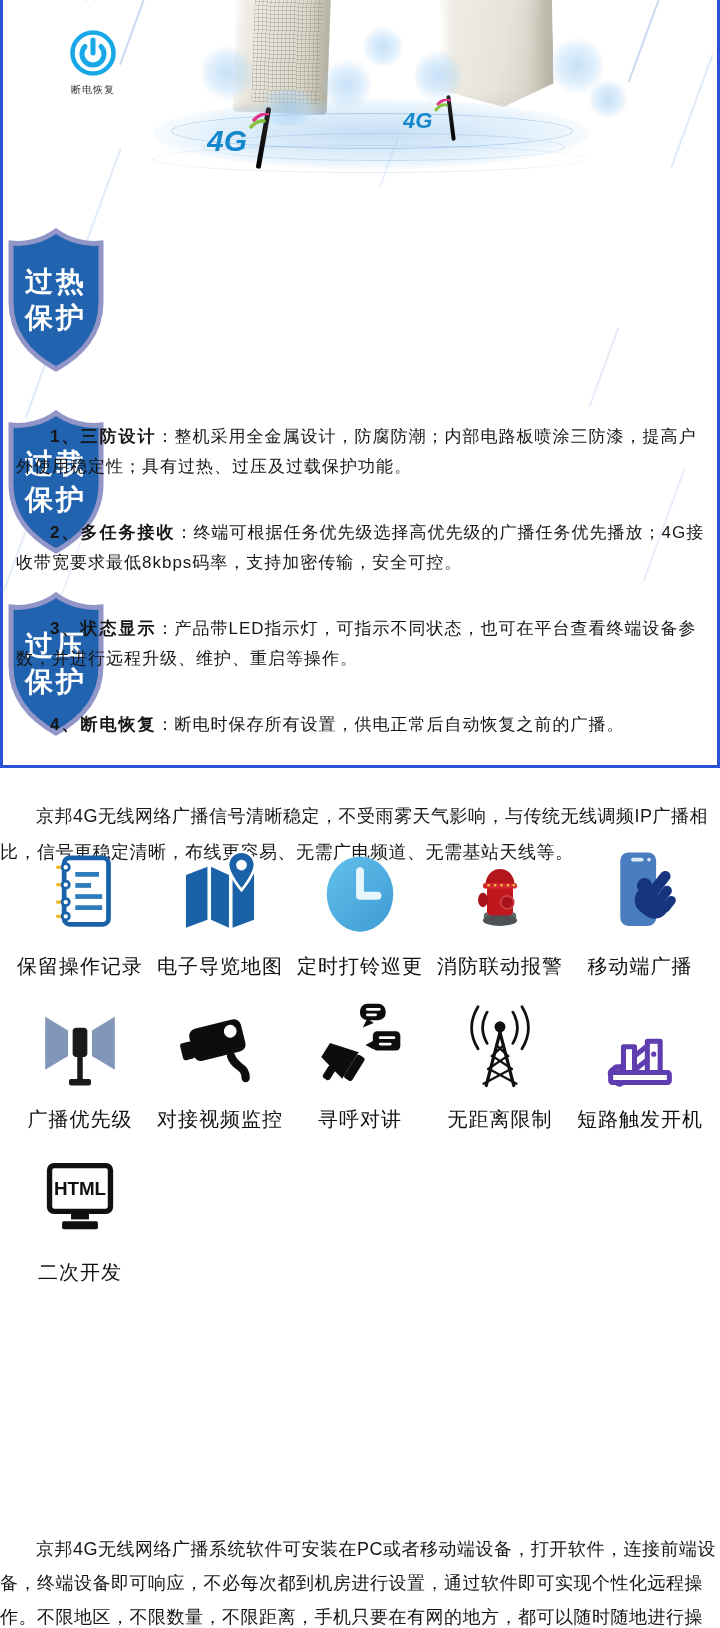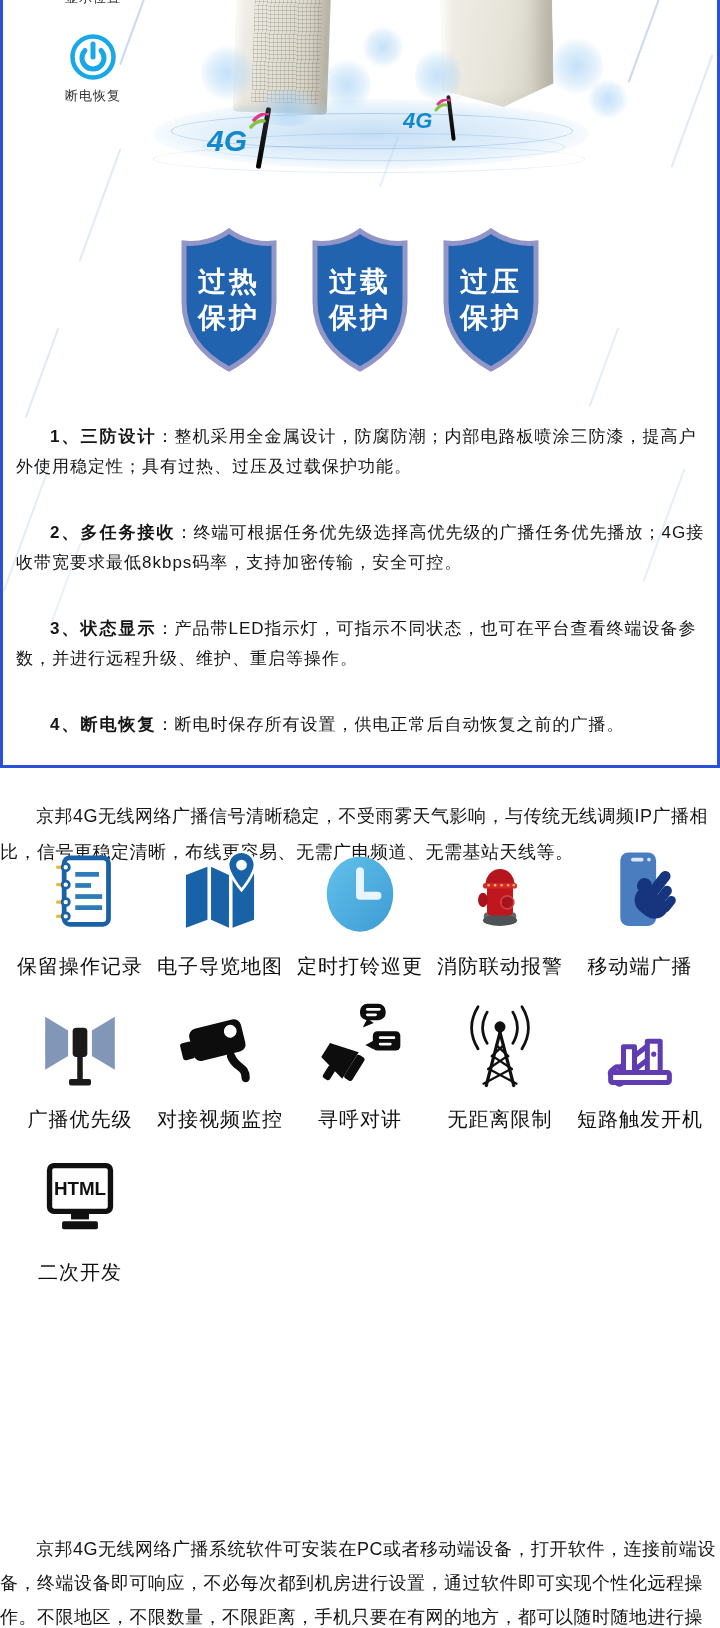--- a/index.html
+++ b/index.html
@@ -7,21 +7,21 @@
        font-family:"Liberation Sans","DejaVu Sans",sans-serif;color:#141414;}
 
   
   .frame{position:absolute;left:0;top:-8px;width:720px;height:776px;
          border:3px solid var(--frame_border,#2b50d9);box-sizing:border-box;overflow:hidden;}
   .hero{position:absolute;left:0;top:0;width:714px;height:428px;}
 
   .streak{position:absolute;width:2px;background:rgba(135,172,226,.45);transform:rotate(20deg);border-radius:2px;}
 
   .side-col{position:absolute;left:52px;top:0;width:76px;text-align:center;}
-  .side-label{font-size:13px;color:#333;letter-spacing:1px;font-family:Liberation Serif, serif;}
+  .side-label{font-size:10px;color:#333;letter-spacing:1px;font-family:Liberation Serif, serif;}
   .side-label.top{margin-top:-6px;}
   .power-wrap{margin:26px auto 6px;width:48px;height:48px;}
 
   .speaker{position:absolute;border-radius:4px;}
   .speaker.left{left:232px;top:-14px;width:94px;height:132px;transform:rotate(2deg);
      background:linear-gradient(100deg,#f4f2ec 0%,#e3e0d6 45%,#cfcbbd 100%);
      box-shadow:inset -10px 0 14px rgba(120,115,100,.35), inset 4px 0 6px rgba(255,255,255,.8);}
   .speaker.left:after{content:"";position:absolute;inset:4px 8px 10px 18px;border-radius:3px;
      background:repeating-linear-gradient(0deg,rgba(90,85,70,.22) 0 1px,transparent 1px 4px),
                 repeating-linear-gradient(90deg,rgba(90,85,70,.18) 0 1px,transparent 1px 4px);}
@@ -33,21 +33,21 @@
   .ripple{position:absolute;border:1px solid rgba(120,170,222,.45);border-radius:50%;}
   .water-band{position:absolute;left:150px;top:104px;width:436px;height:70px;border-radius:50%;
      background:radial-gradient(ellipse at center,rgba(125,182,232,.45) 0%,rgba(165,208,242,.28) 55%,rgba(200,228,248,0) 78%);}
   .splash{position:absolute;border-radius:50%;
      background:radial-gradient(circle,rgba(150,200,242,.55) 0%,rgba(170,212,245,.35) 45%,rgba(200,230,250,0) 72%);}
 
   .antenna{position:absolute;width:5px;background:linear-gradient(#2a2a2a,#000);border-radius:2px;}
 
   .logo4g{position:absolute;}
 
-  .shields{position:absolute;left:0;top:233px;width:714px;display:flex;justify-content:center;gap:25px;}
+  .shields{position:absolute;left:0;top:233px;width:714px;display:flex;justify-content:center;gap:36px;flex-direction:column;}
   .shield{position:relative;width:106px;height:146px;}
   .shield svg{position:absolute;inset:0;}
   .shield .stxt{position:absolute;left:0;top:36px;width:100%;text-align:center;
      color:#fff;font-weight:bold;font-size:28px;line-height:36px;letter-spacing:3px;}
 
   
   .features{position:absolute;left:13px;top:427px;width:692px;}
   .features p{margin:0 0 36px;font-size:17px;line-height:30px;letter-spacing:1px;
               text-indent:2em;color:#161616;}
   .features b{letter-spacing:2px;}

